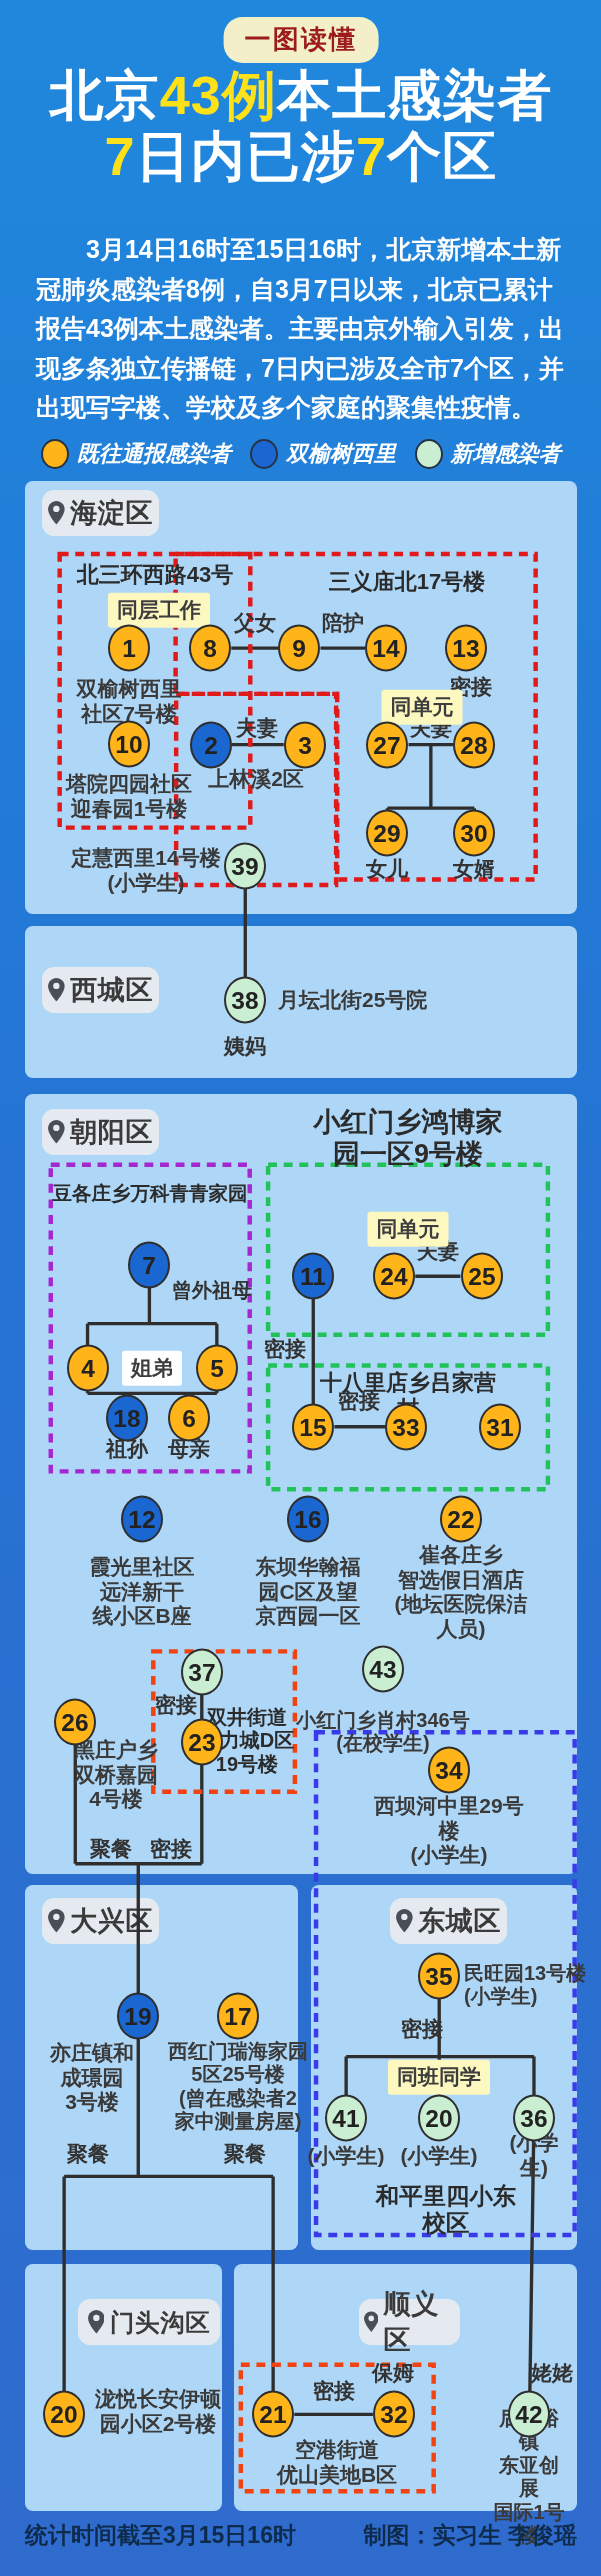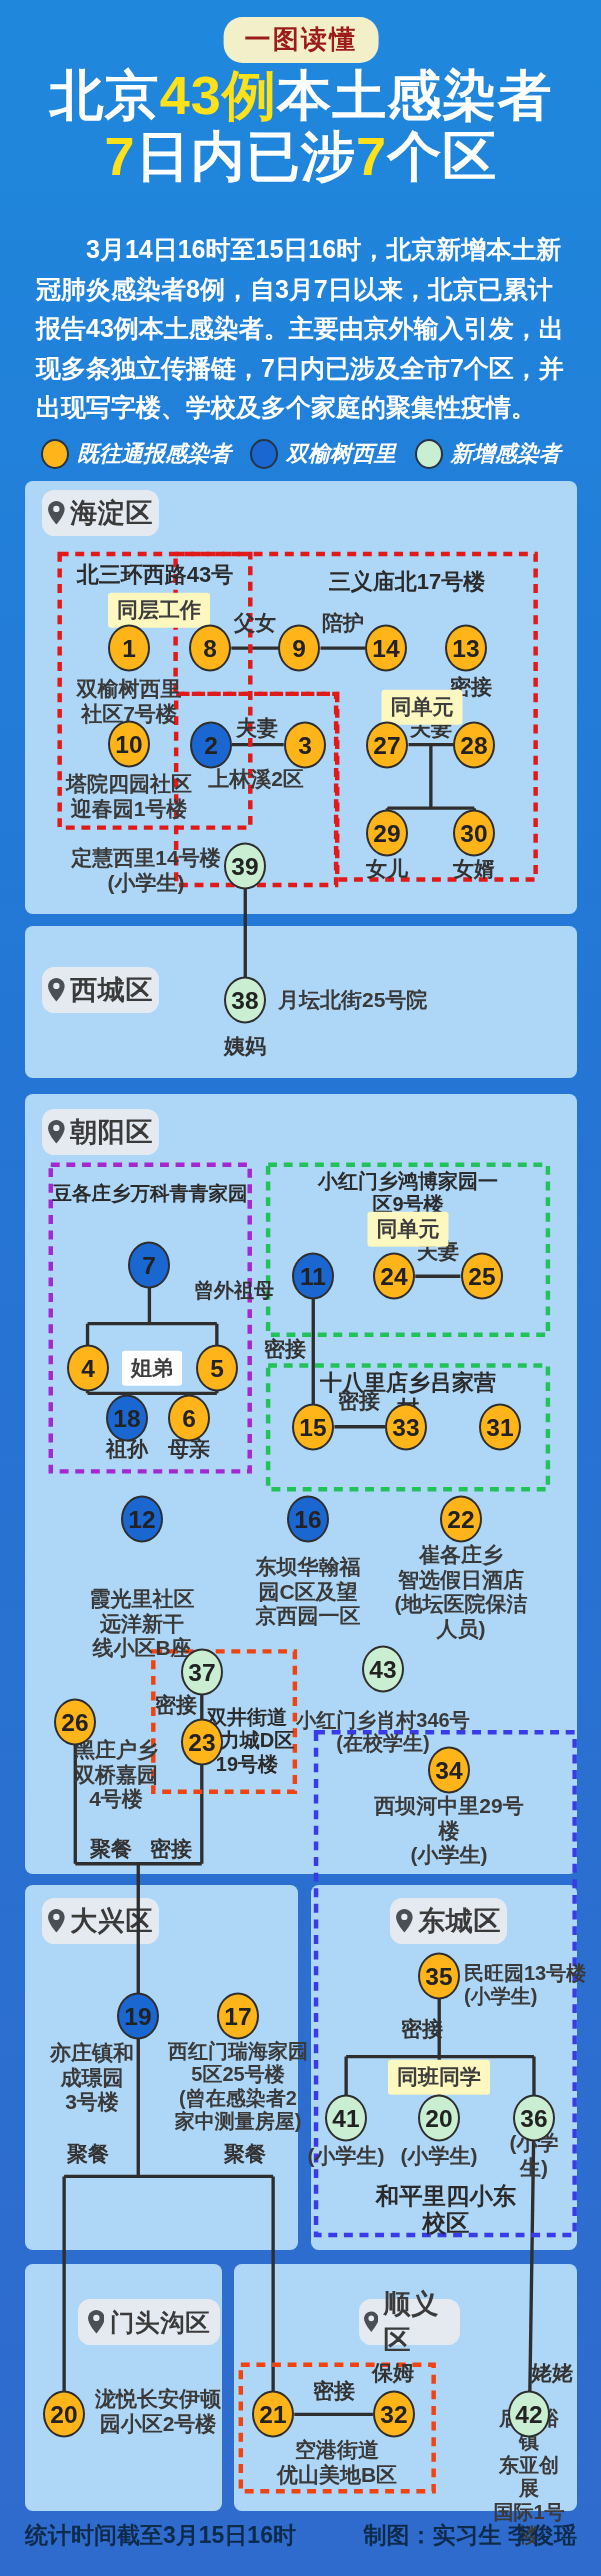--- a/index.html
+++ b/index.html
@@ -154,35 +154,35 @@
         <path d="M91 2090 H448 V2640 H91 Z" fill="none" stroke="#a427d0" stroke-width="8" stroke-dasharray="16 12"></path>
         <path d="M481 2090 H983 V2395 H481 Z" fill="none" stroke="#22c25a" stroke-width="8" stroke-dasharray="16 12"></path>
         <path d="M481 2450 H983 V2672 H481 Z" fill="none" stroke="#22c25a" stroke-width="8" stroke-dasharray="16 12"></path>
         <path d="M275 2963 H529 V3215 H275 Z" fill="none" stroke="#f04311" stroke-width="8" stroke-dasharray="16 12"></path>
         <path d="M567 3108 H1031 V4010 H567 Z" fill="none" stroke="#3a3be8" stroke-width="8" stroke-dasharray="16 12"></path>
         <path d="M432 4243 H778 V4470 H432 Z" fill="none" stroke="#f04311" stroke-width="8" stroke-dasharray="16 12"></path>
       </svg>
       <div class="lbl ttl" style="left: 155px; top: 575px; font-size: 22px;">北三环西路43号</div>
       <div class="lbl ttl" style="left: 407px; top: 582px; font-size: 22px;">三义庙北17号楼</div>
       <div class="lbl ttl" style="left: 150px; top: 1193px; font-size: 19.5px;">豆各庄乡万科青青家园</div>
-      <div class="lbl ttl" style="left: 408px; top: 1193px; font-size: 20px;">小红门乡鸿博家园一区9号楼</div>
+      <div class="lbl ttl" style="left: 408px; top: 1139px; font-size: 27px;">小红门乡鸿博家园一区9号楼</div>
       <div class="lbl ttl" style="left: 408px; top: 1396px; font-size: 22px;">十八里店乡吕家营村</div>
       <div class="lbl ttl" style="left: 247px; top: 1721px; font-size: 20px; margin-top: 20px;">双井街道
 富力城D区
 19号楼</div>
       <div class="lbl ttl" style="left: 446px; top: 2210px; font-size: 23.4px;">和平里四小东校区</div>
       <div class="lbl" style="left: 129px; top: 702px;">双榆树西里
 社区7号楼</div>
       <div class="lbl" style="left: 129px; top: 797px;">塔院四园社区
 迎春园1号楼</div>
       <div class="lbl" style="left: 256px; top: 779px;">上林溪2区</div>
       <div class="lbl" style="left: 146px; top: 871px; text-align: center;">定慧西里14号楼
 (小学生)</div>
       <div class="lbl left" style="left: 278px; top: 1000px;">月坛北街25号院</div>
-      <div class="lbl" style="left: 142px; top: 1592px; margin-top: 32px;">霞光里社区
+      <div class="lbl" style="left: 142px; top: 1592px;">霞光里社区
 远洋新干
 线小区B座</div>
       <div class="lbl" style="left: 308px; top: 1592px;">东坝华翰福
 园C区及望
 京西园一区</div>
       <div class="lbl" style="left: 461px; top: 1592px;">崔各庄乡
 智选假日酒店
 (地坛医院保洁人员)</div>
       <div class="lbl" style="left: 383px; top: 1732px; font-size: 20px;">小红门乡肖村346号
 (在校学生)</div>
@@ -211,21 +211,21 @@
 东亚创展
 国际1号楼</div>
       <div class="lbl rel" style="left: 255px; top: 623px;">父女</div>
       <div class="lbl rel" style="left: 343px; top: 623px;">陪护</div>
       <div class="lbl rel" style="left: 471px; top: 687px;">密接</div>
       <div class="lbl rel" style="left: 257px; top: 728px;">夫妻</div>
       <div class="lbl rel" style="left: 431px; top: 728px;">夫妻</div>
       <div class="lbl rel" style="left: 387px; top: 869px;">女儿</div>
       <div class="lbl rel" style="left: 474px; top: 869px;">女婿</div>
       <div class="lbl rel" style="left: 245px; top: 1046px;">姨妈</div>
-      <div class="lbl rel" style="left: 212px; top: 1291px; font-size: 20px; margin-left: 22px;">曾外祖母</div>
+      <div class="lbl rel" style="left: 212px; top: 1291px; font-size: 20px;">曾外祖母</div>
       <div class="lbl rel" style="left: 127px; top: 1449px;">祖孙</div>
       <div class="lbl rel" style="left: 189px; top: 1449px;">母亲</div>
       <div class="lbl rel" style="left: 438px; top: 1251px;">夫妻</div>
       <div class="lbl rel" style="left: 285px; top: 1349px;">密接</div>
       <div class="lbl rel" style="left: 359px; top: 1401px;">密接</div>
       <div class="lbl rel" style="left: 176px; top: 1705px;">密接</div>
       <div class="lbl rel" style="left: 111px; top: 1849px;">聚餐</div>
       <div class="lbl rel" style="left: 171px; top: 1849px;">密接</div>
       <div class="lbl rel" style="left: 422px; top: 2029px;">密接</div>
       <div class="lbl rel" style="left: 88px; top: 2154px;">聚餐</div>

